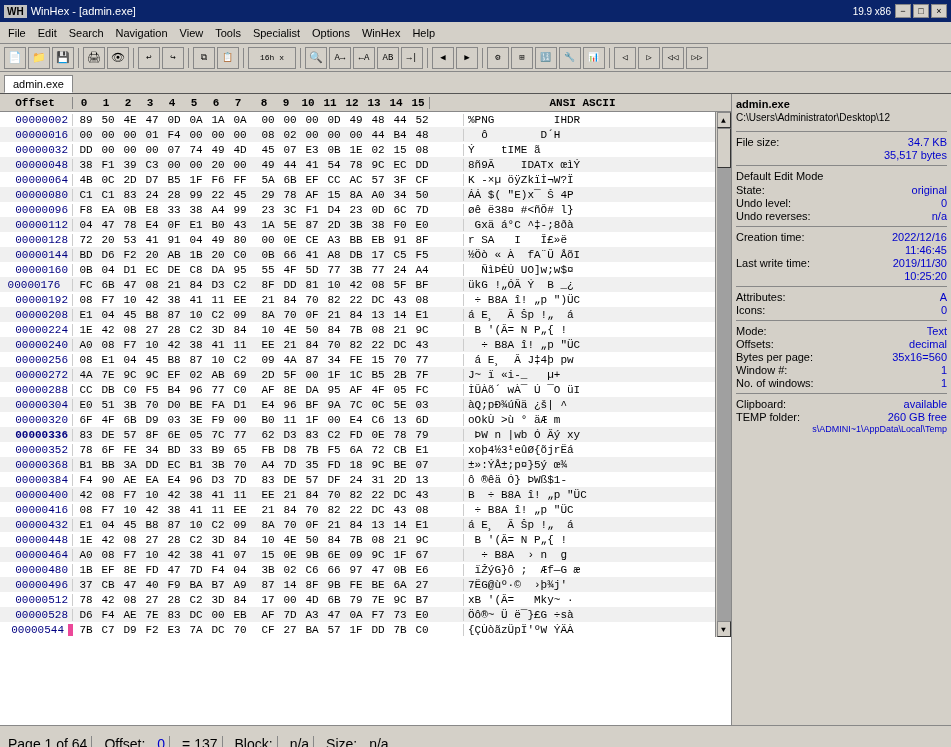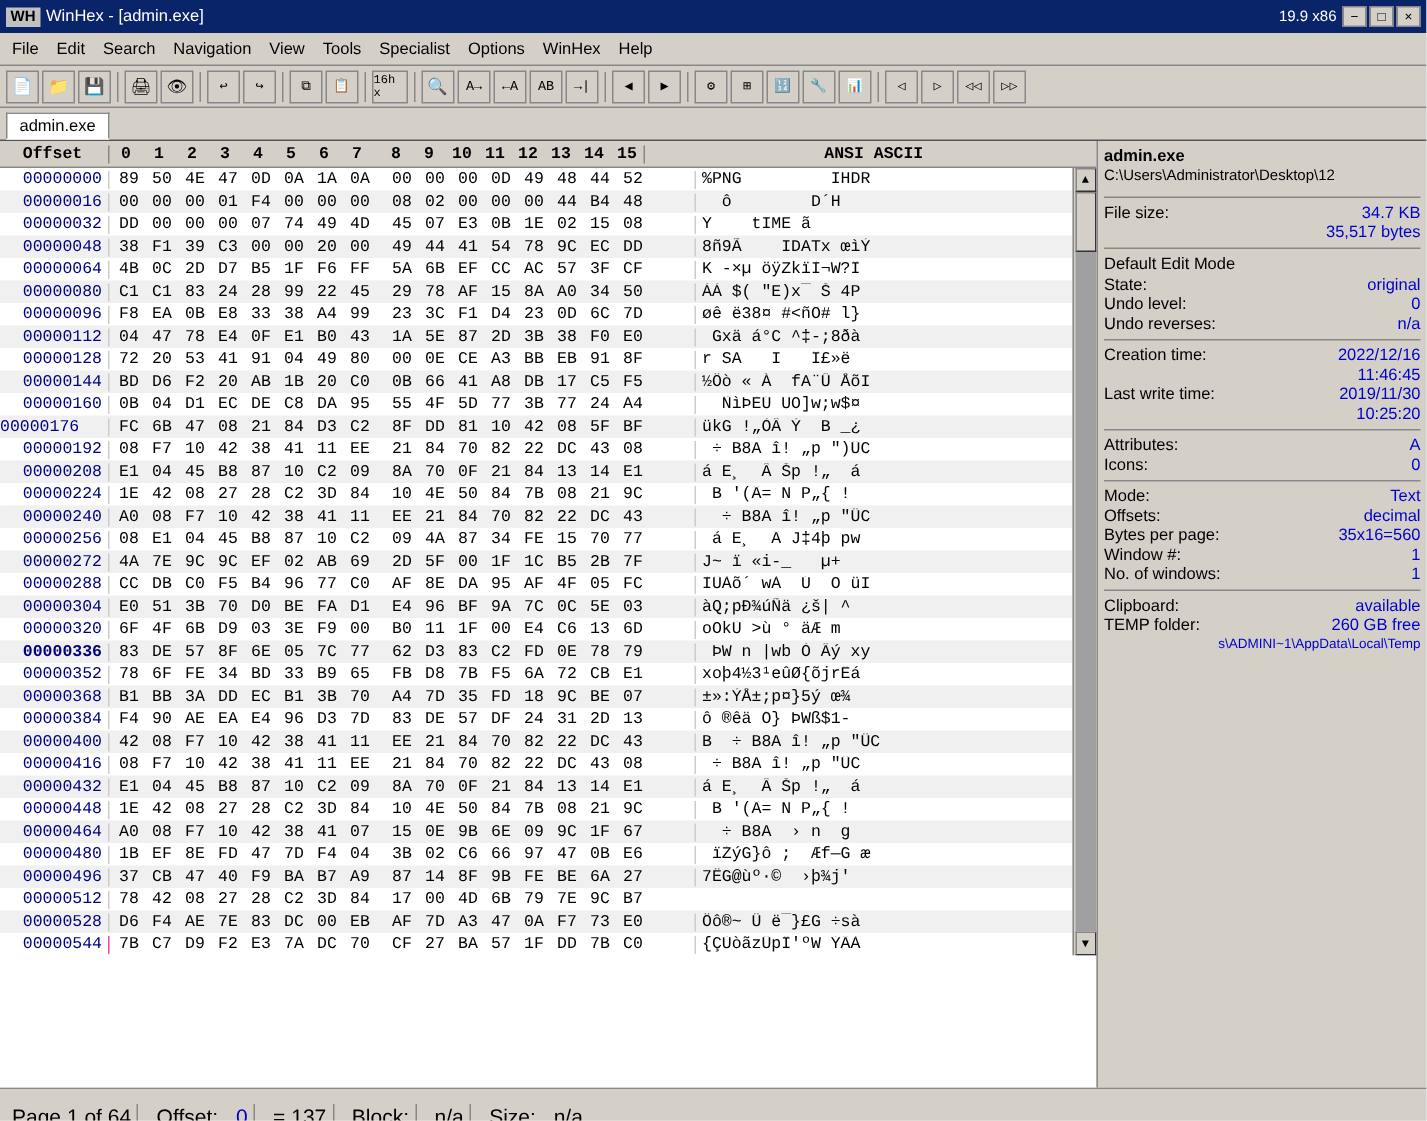--- a/index.html
+++ b/index.html
@@ -107,21 +107,21 @@
   <div class="toolbar-separator"></div>
   <div class="toolbar-btn">🖨</div>
   <div class="toolbar-btn">👁</div>
   <div class="toolbar-separator"></div>
   <div class="toolbar-btn" style="font-size:9px;">↩</div>
   <div class="toolbar-btn" style="font-size:9px;">↪</div>
   <div class="toolbar-separator"></div>
   <div class="toolbar-btn" style="font-size:9px;">⧉</div>
   <div class="toolbar-btn" style="font-size:9px;">📋</div>
   <div class="toolbar-separator"></div>
-  <div class="toolbar-btn" style="font-size:8px; width:24px;">16h x</div>
+  <div class="toolbar-btn" style="font-size:8px; width:48px;">16h x</div>
   <div class="toolbar-separator"></div>
   <div class="toolbar-btn">🔍</div>
   <div class="toolbar-btn" style="font-size:9px;">A→</div>
   <div class="toolbar-btn" style="font-size:9px;">←A</div>
   <div class="toolbar-btn" style="font-size:9px;">AB</div>
   <div class="toolbar-btn" style="font-size:9px;">→|</div>
   <div class="toolbar-separator"></div>
   <div class="toolbar-btn" style="font-size:9px;">◀</div>
   <div class="toolbar-btn" style="font-size:9px;">▶</div>
   <div class="toolbar-separator"></div>
@@ -166,21 +166,21 @@
         <div class="col-hex-cell-h">13</div>
         <div class="col-hex-cell-h">14</div>
         <div class="col-hex-cell-h">15</div>
       </div>
       <div class="col-ansi-h">ANSI ASCII</div>
     </div>
 
     <div class="scroll-area">
       <div class="hex-content" id="hex-rows-container">
       <div class="hex-row">
-    <div class="col-offset" style="color:#000080; min-width:73px; text-align:right; padding-right:4px; border-right:1px solid #ccc;">00000000</div>
+    <div class="col-offset" style="color:#000080; min-width:73px; text-align:right; padding-right:4px; border-right:1px solid #ccc;">00000002</div>
     <div style="display:flex; width:390px; padding:0 2px;">
       <div class="hex-cell">89</div>
               <div class="hex-cell">50</div>
               <div class="hex-cell">4E</div>
               <div class="hex-cell">47</div>
               <div class="hex-cell">0D</div>
               <div class="hex-cell">0A</div>
               <div class="hex-cell">1A</div>
               <div class="hex-cell">0A</div>
       <div style="width:6px;"></div>
@@ -419,21 +419,21 @@
               <div class="hex-cell">5D</div>
               <div class="hex-cell">77</div>
               <div class="hex-cell">3B</div>
               <div class="hex-cell">77</div>
               <div class="hex-cell">24</div>
               <div class="hex-cell">A4</div>
     </div>
     <div class="col-ansi" style="border-left:1px solid #ccc; padding-left:4px; overflow:hidden; white-space:pre;">  ÑìÞÈÚ UO]w;w$¤</div>
   </div>
           <div class="hex-row">
-    <div class="col-offset" style="color:#000080; min-width:73px; text-align:left; padding-right:4px; border-right:1px solid #ccc;">00000176</div>
+    <div class="col-offset" style="color:#000080; min-width:73px; text-align:center; padding-right:4px; border-right:1px solid #ccc;">00000176</div>
     <div style="display:flex; width:390px; padding:0 2px;">
       <div class="hex-cell">FC</div>
               <div class="hex-cell">6B</div>
               <div class="hex-cell">47</div>
               <div class="hex-cell">08</div>
               <div class="hex-cell">21</div>
               <div class="hex-cell">84</div>
               <div class="hex-cell">D3</div>
               <div class="hex-cell">C2</div>
       <div style="width:6px;"></div>
@@ -922,20 +922,21 @@
       <div style="width:6px;"></div>
       <div class="hex-cell">17</div>
               <div class="hex-cell">00</div>
               <div class="hex-cell">4D</div>
               <div class="hex-cell">6B</div>
               <div class="hex-cell">79</div>
               <div class="hex-cell">7E</div>
               <div class="hex-cell">9C</div>
               <div class="hex-cell">B7</div>
     </div>
+    <div class="col-ansi" style="border-left:1px solid #ccc; padding-left:4px; overflow:hidden; white-space:pre;">xB '(Â=   Mky~ ·</div>
   </div>
           <div class="hex-row">
     <div class="col-offset" style="color:#000080; min-width:73px; text-align:right; padding-right:4px; border-right:1px solid #ccc;">00000528</div>
     <div style="display:flex; width:390px; padding:0 2px;">
       <div class="hex-cell">D6</div>
               <div class="hex-cell">F4</div>
               <div class="hex-cell">AE</div>
               <div class="hex-cell">7E</div>
               <div class="hex-cell">83</div>
               <div class="hex-cell">DC</div>
@@ -947,21 +948,21 @@
               <div class="hex-cell">A3</div>
               <div class="hex-cell">47</div>
               <div class="hex-cell">0A</div>
               <div class="hex-cell">F7</div>
               <div class="hex-cell">73</div>
               <div class="hex-cell">E0</div>
     </div>
     <div class="col-ansi" style="border-left:1px solid #ccc; padding-left:4px; overflow:hidden; white-space:pre;">Öô®~ Ü ë¯}£G ÷sà</div>
   </div>
           <div class="hex-row">
-    <div class="col-offset" style="color:#000080; min-width:73px; text-align:right; padding-right:4px; border-right:1px solid #ec4899;">00000544</div>
+    <div class="col-offset" style="color:#000080; min-width:73px; text-align:right; padding-right:4px; border-right:5px solid #ec4899;">00000544</div>
     <div style="display:flex; width:390px; padding:0 2px;">
       <div class="hex-cell">7B</div>
               <div class="hex-cell">C7</div>
               <div class="hex-cell">D9</div>
               <div class="hex-cell">F2</div>
               <div class="hex-cell">E3</div>
               <div class="hex-cell">7A</div>
               <div class="hex-cell">DC</div>
               <div class="hex-cell">70</div>
       <div style="width:6px;"></div>

